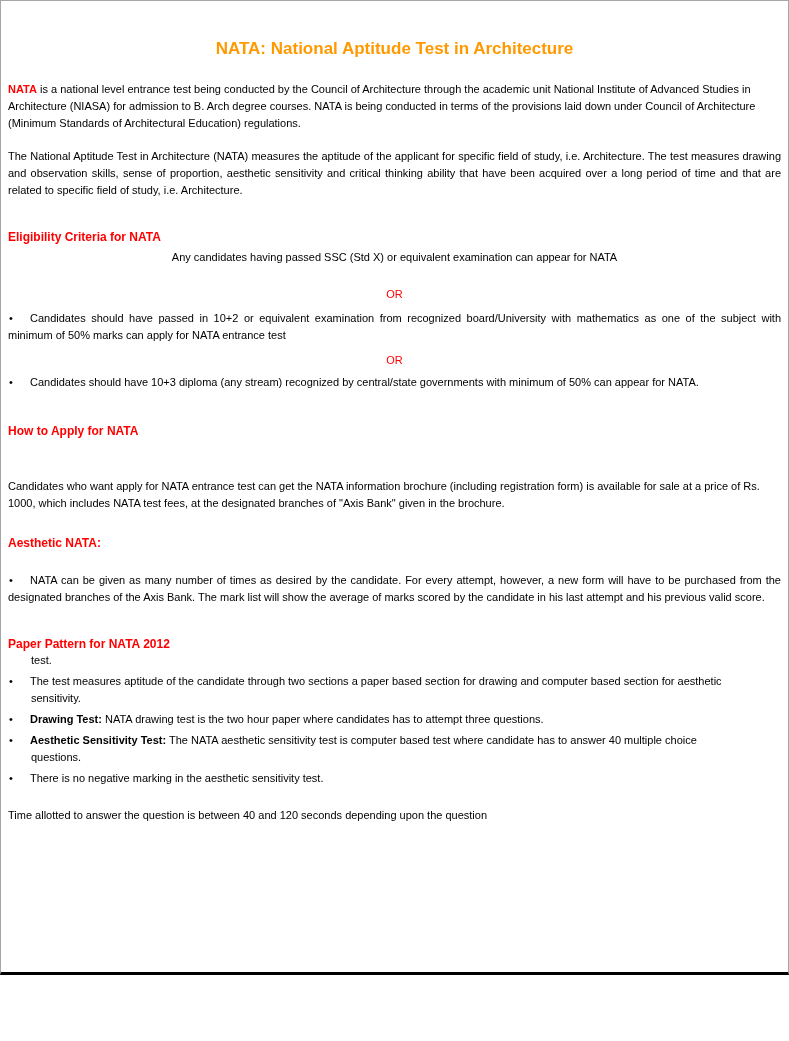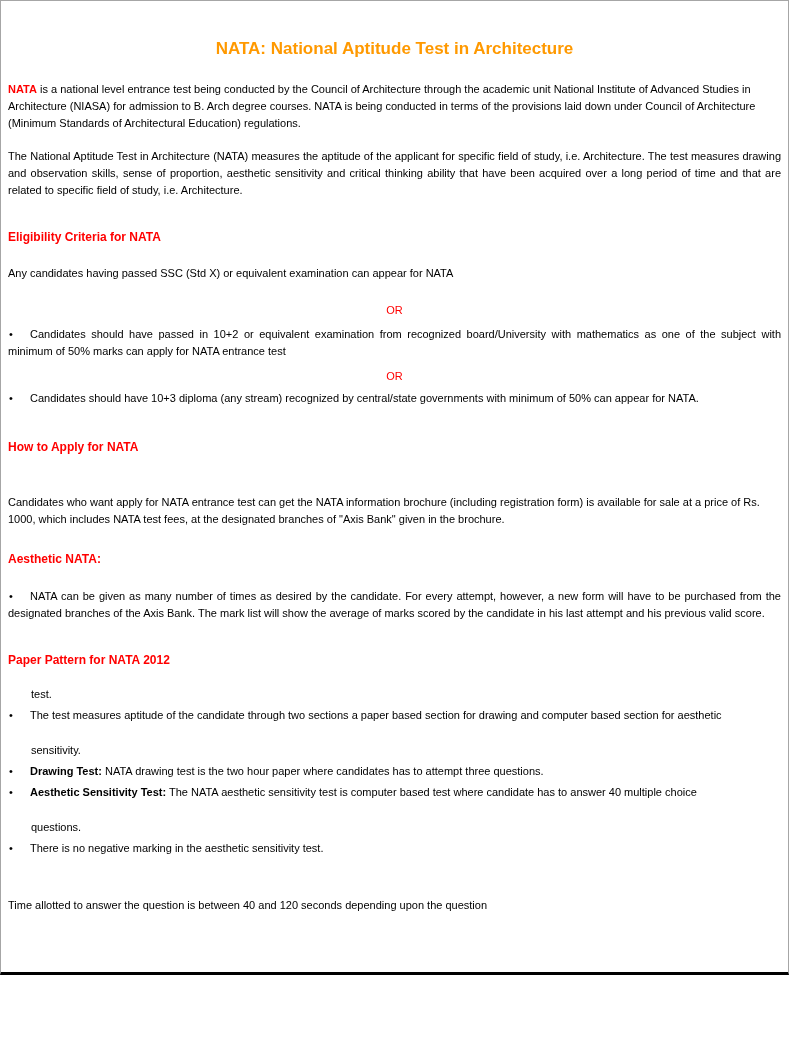--- a/index.html
+++ b/index.html
@@ -44,34 +44,34 @@
     display: inline-block;
     width: 22px;
     text-indent: 1px;
     font-size: 11px;
   }
   .cont-line { margin-left: 23px; }
 
   .p1 { margin-top: 21px; }
   .p2 { margin-top: 16px; }
   .h-eligibility { margin-top: 31px; }
-  .p-any { margin-top: 20px; }
+  .p-any { margin-top: 4px; text-align: center; }
   .or1 { margin-top: 20px; }
   .b-elig1 { margin-top: 7px; }
   .or2 { margin-top: 8px; }
   .b-elig2 { margin-top: 5px; }
   .h-apply { margin-top: 33px; }
   .p-apply { margin-top: 39px; }
   .h-repeating { margin-top: 24px; }
   .b-repeating { margin-top: 21px; }
   .h-pattern { margin-top: 31px; }
   .b-pat1 { margin-top: 21px; }
-  .pat-cont { margin-top: 18px; }
+  .pat-cont { margin-top: 0; }
   .b-pat-item { margin-top: 4px; }
-  .footer-note { margin-top: 40px; }
+  .footer-note { margin-top: 20px; }
 </style>
 </head>
 <body>
 
 <div class="page">
   <div class="content">
 
     <p class="title">NATA: National Aptitude Test in Architecture</p>
 
     <p class="p1"><span class="lead-red">NATA</span> <span>is a national level entrance test being conducted by the Council of Architecture through the academic unit National Institute of Advanced Studies in Architecture (NIASA) for admission to B. Arch degree courses. NATA is being conducted in terms of the provisions laid down under Council of Architecture (Minimum Standards of Architectural Education) regulations.</span></p>

